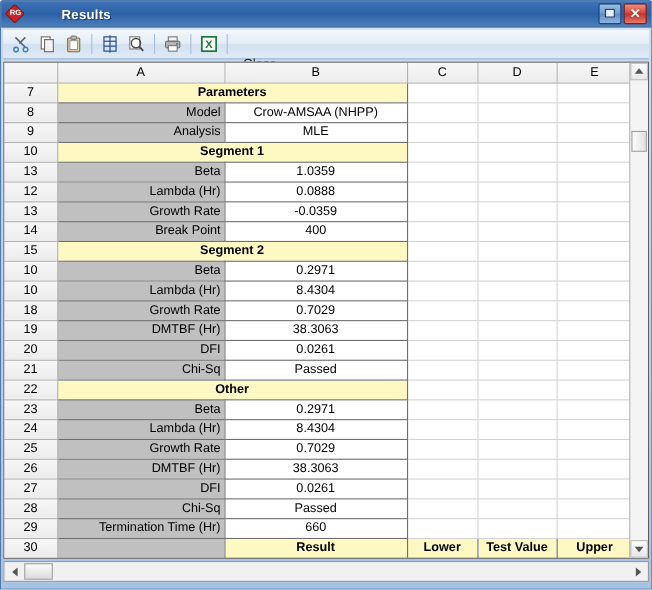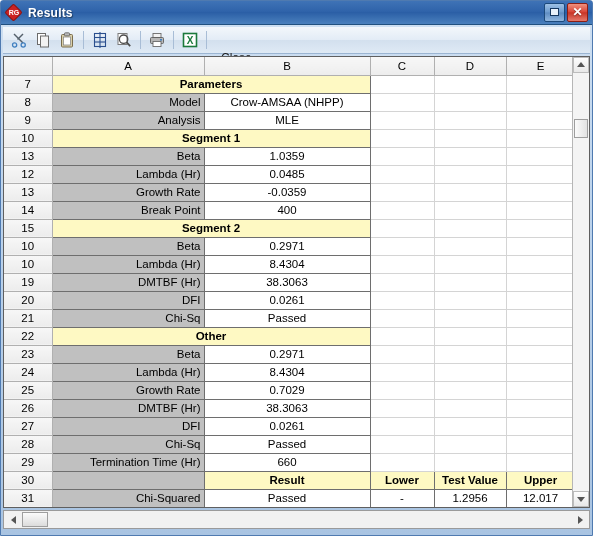--- a/index.html
+++ b/index.html
@@ -32,20 +32,21 @@
   .titlebar {
     position: relative;
     height: 24px;
     flex: 0 0 24px;
     background: linear-gradient(to bottom, #3f73b6 0%, #2f63aa 45%, #2b5fa6 50%, #4a80bd 100%);
     border-bottom: 1px solid #21507f;
     display: flex;
     align-items: center;
     padding: 0 2px 0 5px;
     box-sizing: border-box;
+    gap: 28px;
   }
   .app-icon {
     width: 16px; height: 16px;
     position: relative;
     flex: 0 0 16px;
     margin-right: 6px;
   }
   .app-icon .diamond {
     position: absolute;
     left: 1px; top: 1px;
@@ -473,21 +474,21 @@
             <td class="rowhead">13</td>
             <td class="cell lbl">Beta</td>
             <td class="cell val">1.0359</td>
             <td class="cell blank"></td>
             <td class="cell blank"></td>
             <td class="cell blank"></td>
           </tr>
           <tr>
             <td class="rowhead">12</td>
             <td class="cell lbl">Lambda (Hr)</td>
-            <td class="cell val">0.0485</td>
+            <td class="cell val">0.0888</td>
             <td class="cell blank"></td>
             <td class="cell blank"></td>
             <td class="cell blank"></td>
           </tr>
           <tr>
             <td class="rowhead">13</td>
             <td class="cell lbl">Growth Rate</td>
             <td class="cell val">-0.0359</td>
             <td class="cell blank"></td>
             <td class="cell blank"></td>
@@ -513,20 +514,28 @@
             <td class="cell lbl">Beta</td>
             <td class="cell val">0.2971</td>
             <td class="cell blank"></td>
             <td class="cell blank"></td>
             <td class="cell blank"></td>
           </tr>
           <tr>
             <td class="rowhead">10</td>
             <td class="cell lbl">Lambda (Hr)</td>
             <td class="cell val">8.4304</td>
+            <td class="cell blank"></td>
+            <td class="cell blank"></td>
+            <td class="cell blank"></td>
+          </tr>
+          <tr>
+            <td class="rowhead">18</td>
+            <td class="cell lbl">Growth Rate</td>
+            <td class="cell val">0.7029</td>
             <td class="cell blank"></td>
             <td class="cell blank"></td>
             <td class="cell blank"></td>
           </tr>
           <tr>
             <td class="rowhead">19</td>
             <td class="cell lbl">DMTBF (Hr)</td>
             <td class="cell val">38.3063</td>
             <td class="cell blank"></td>
             <td class="cell blank"></td>

